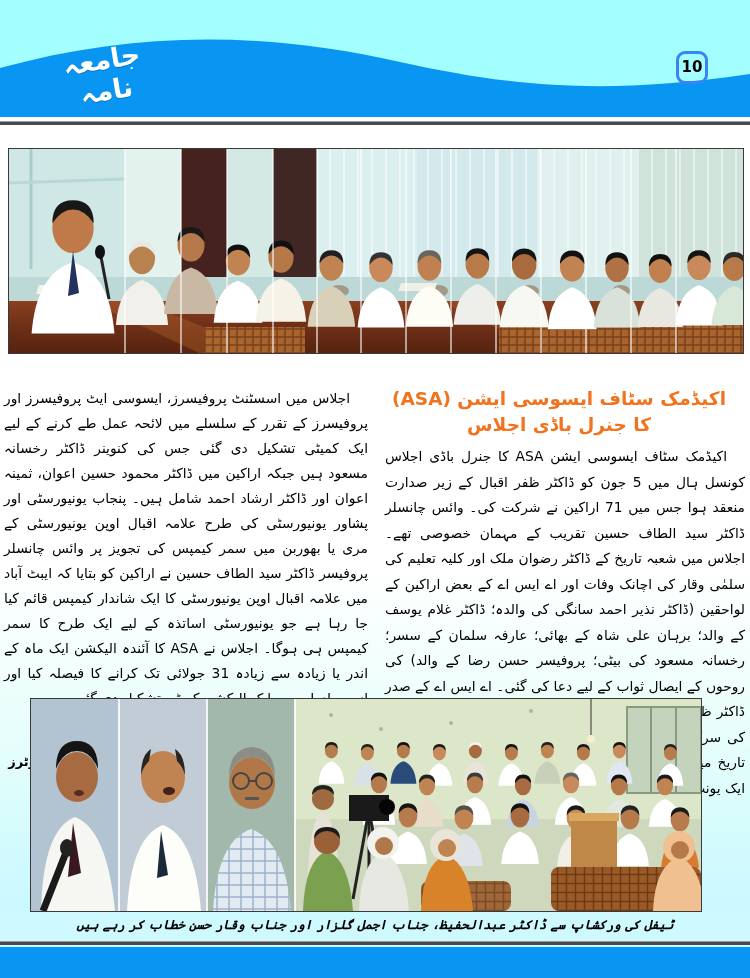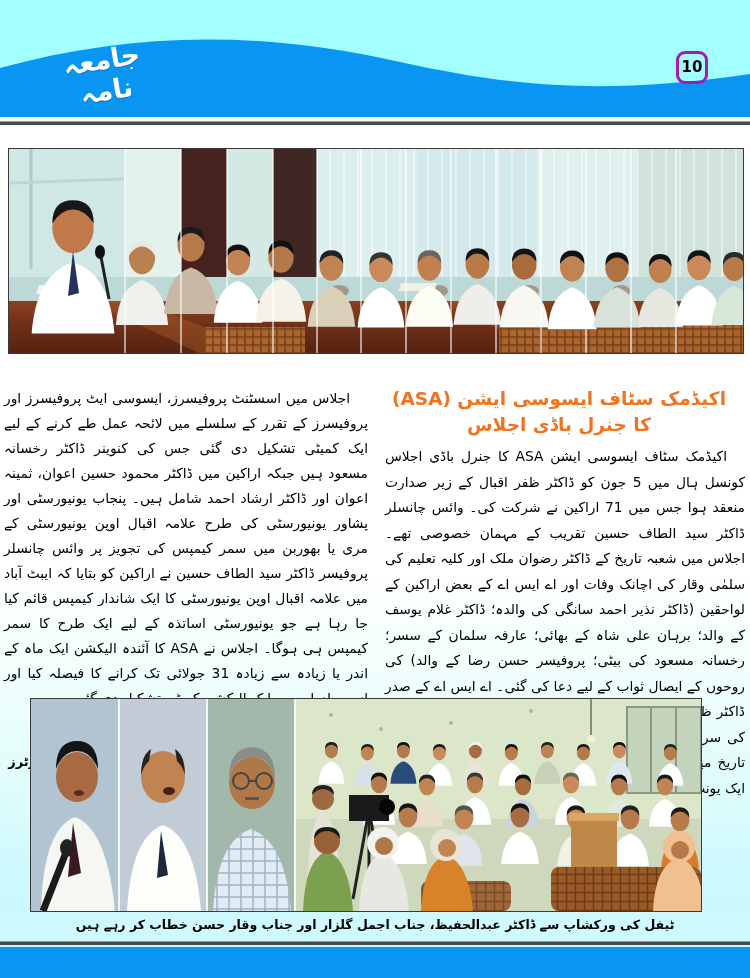--- a/index.html
+++ b/index.html
@@ -11,34 +11,34 @@
   
   .header{position:absolute;top:0;left:0;width:750px;height:117px;background:#a2feff;}
   .header svg{position:absolute;top:0;left:0;}
   .logo{
     position:absolute;top:44px;left:44px;width:120px;color:#ffffff;
     font-size:27px;font-weight:bold;text-align:center;transform:rotate(-9deg);
     direction:rtl;letter-spacing:1px;text-shadow:0 1px 0 rgba(0,60,120,.35);
   }
   .page-badge{
     position:absolute;top:51px;left:676px;width:26px;height:27px;
-    border:3px solid #a21caf;border-radius:9px;background:transparent;
+    border:3px solid #3b82f6;border-radius:9px;background:transparent;
     font-size:15px;font-weight:bold;color:#000;text-align:center;line-height:27px;
   }
   .rule-top{position:absolute;top:121px;left:0;width:750px;height:3px;background:#4a4a4a;border-top:1px solid #9a9a9a;}
   
   .photo{position:absolute;border:1px solid #3a3a3a;background:#cfe8e6;overflow:hidden;}
   .photo-top{top:148px;left:8px;width:734px;height:204px;}
   .photo-bottom{top:698px;left:30px;width:670px;height:212px;background:#b2c4d2;}
   .photo svg{display:block;}
   
   .caption{position:absolute;width:750px;text-align:center;font-weight:bold;color:#000;direction:rtl;}
   .caption-top{top:358px;left:0;font-size:13.5px;}
   .caption-band{position:absolute;top:912px;left:0;width:750px;height:29px;background:#cdf9ff;}
-  .caption-bottom{top:5px;left:0;font-size:12.5px;position:absolute;width:750px;text-align:center;font-weight:bold;direction:rtl;}
+  .caption-bottom{top:5px;left:0;font-size:12.5px;position:absolute;width:750px;text-align:center;font-weight:bold;direction:rtl;font-style:italic;}
   
   .col{position:absolute;direction:rtl;color:#000;}
   .col-right{top:386px;left:385px;width:360px;}
   .col-left{top:386px;left:4px;width:364px;}
   .heading-orange{
     color:#f2731d;font-size:18.5px;font-weight:bold;text-align:center;
     margin:0 12px 6px 0;line-height:26px;
   }
   .heading-green{
     color:#17a32c;font-size:17.5px;font-weight:bold;text-align:center;

